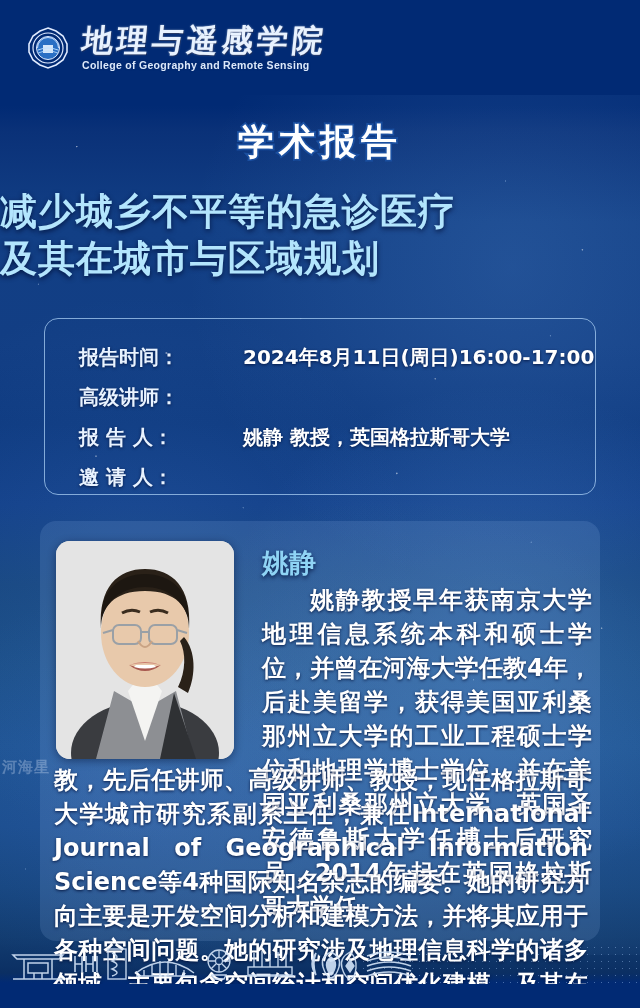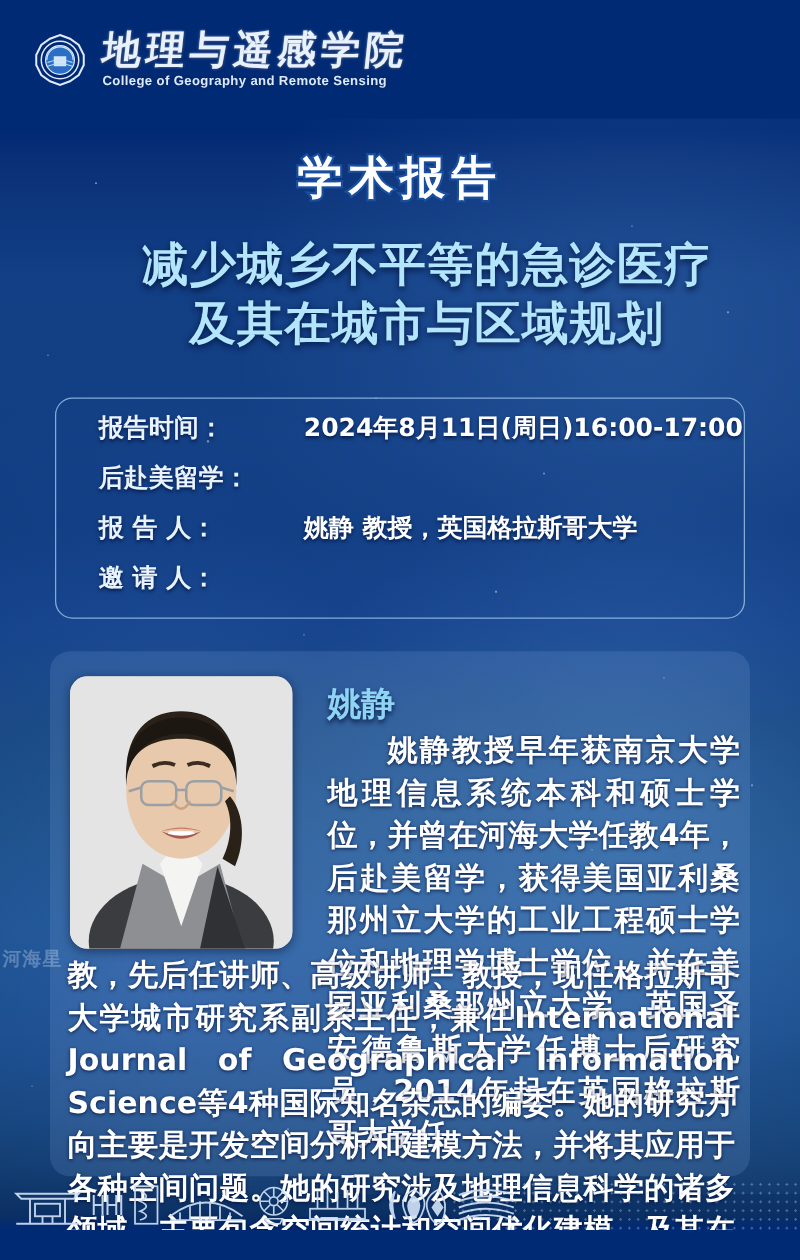--- a/index.html
+++ b/index.html
@@ -118,35 +118,34 @@
     font-size: 36px; font-weight: 700; letter-spacing: 5px; color: #ffffff;
     font-family: "DejaVu Sans", "Liberation Sans", sans-serif;
     -webkit-text-stroke: 3.5px #1a4fa0;
     paint-order: stroke fill;
     white-space: nowrap;
   }
 
   
   #title {
     position: absolute; top: 188px; left: 0; right: 0;
-    text-align: center; line-height: 1.28;
+    line-height: 1.28;
     font-size: 37px; font-weight: 700; letter-spacing: 1px;
     color: #b3e5fd;
     font-family: "DejaVu Sans", "Liberation Sans", sans-serif;
     text-shadow: 0 2px 5px rgba(0,15,55,0.85);
-    margin-left: 43px;
   }
   #title .tl { display: block; }
 
   
   #infobox {
     position: absolute; top: 318px; left: 44px; width: 552px; height: 177px;
     border: 1.5px solid rgba(175,212,248,0.72);
     border-radius: 14px;
-    padding: 10px 0 0 34px;
+    padding: 25px 0 0 34px;
   }
   .inforow { display: flex; align-items: baseline; margin-bottom: 13px; }
   .infolabel {
     flex: 0 0 125px;
     font-size: 20px; font-weight: 700; color: #e9f3ff;
     font-family: "DejaVu Sans", "Liberation Sans", sans-serif;
     text-shadow: 0 1px 3px rgba(0,15,55,0.8);
   }
   .infovalue {
     font-size: 20px; font-weight: 700; color: #ffffff;
@@ -250,21 +249,21 @@
     <span class="tl">减少城乡不平等的急诊医疗</span>
     <span class="tl">及其在城市与区域规划</span>
   </div>
 
   <div id="infobox">
     <div class="inforow">
       <span class="infolabel">报告时间：</span>
       <span class="infovalue">2024年8月11日(周日)16:00-17:00</span>
     </div>
     <div class="inforow">
-      <span class="infolabel">后赴美留学：</span>
+      <span class="infolabel">高级讲师：</span>
     </div>
     <div class="inforow">
       <span class="infolabel">报 告 人：</span>
       <span class="infovalue">姚静 教授，英国格拉斯哥大学</span>
     </div>
     <div class="inforow">
       <span class="infolabel">邀 请 人：</span>
     </div>
   </div>
 

